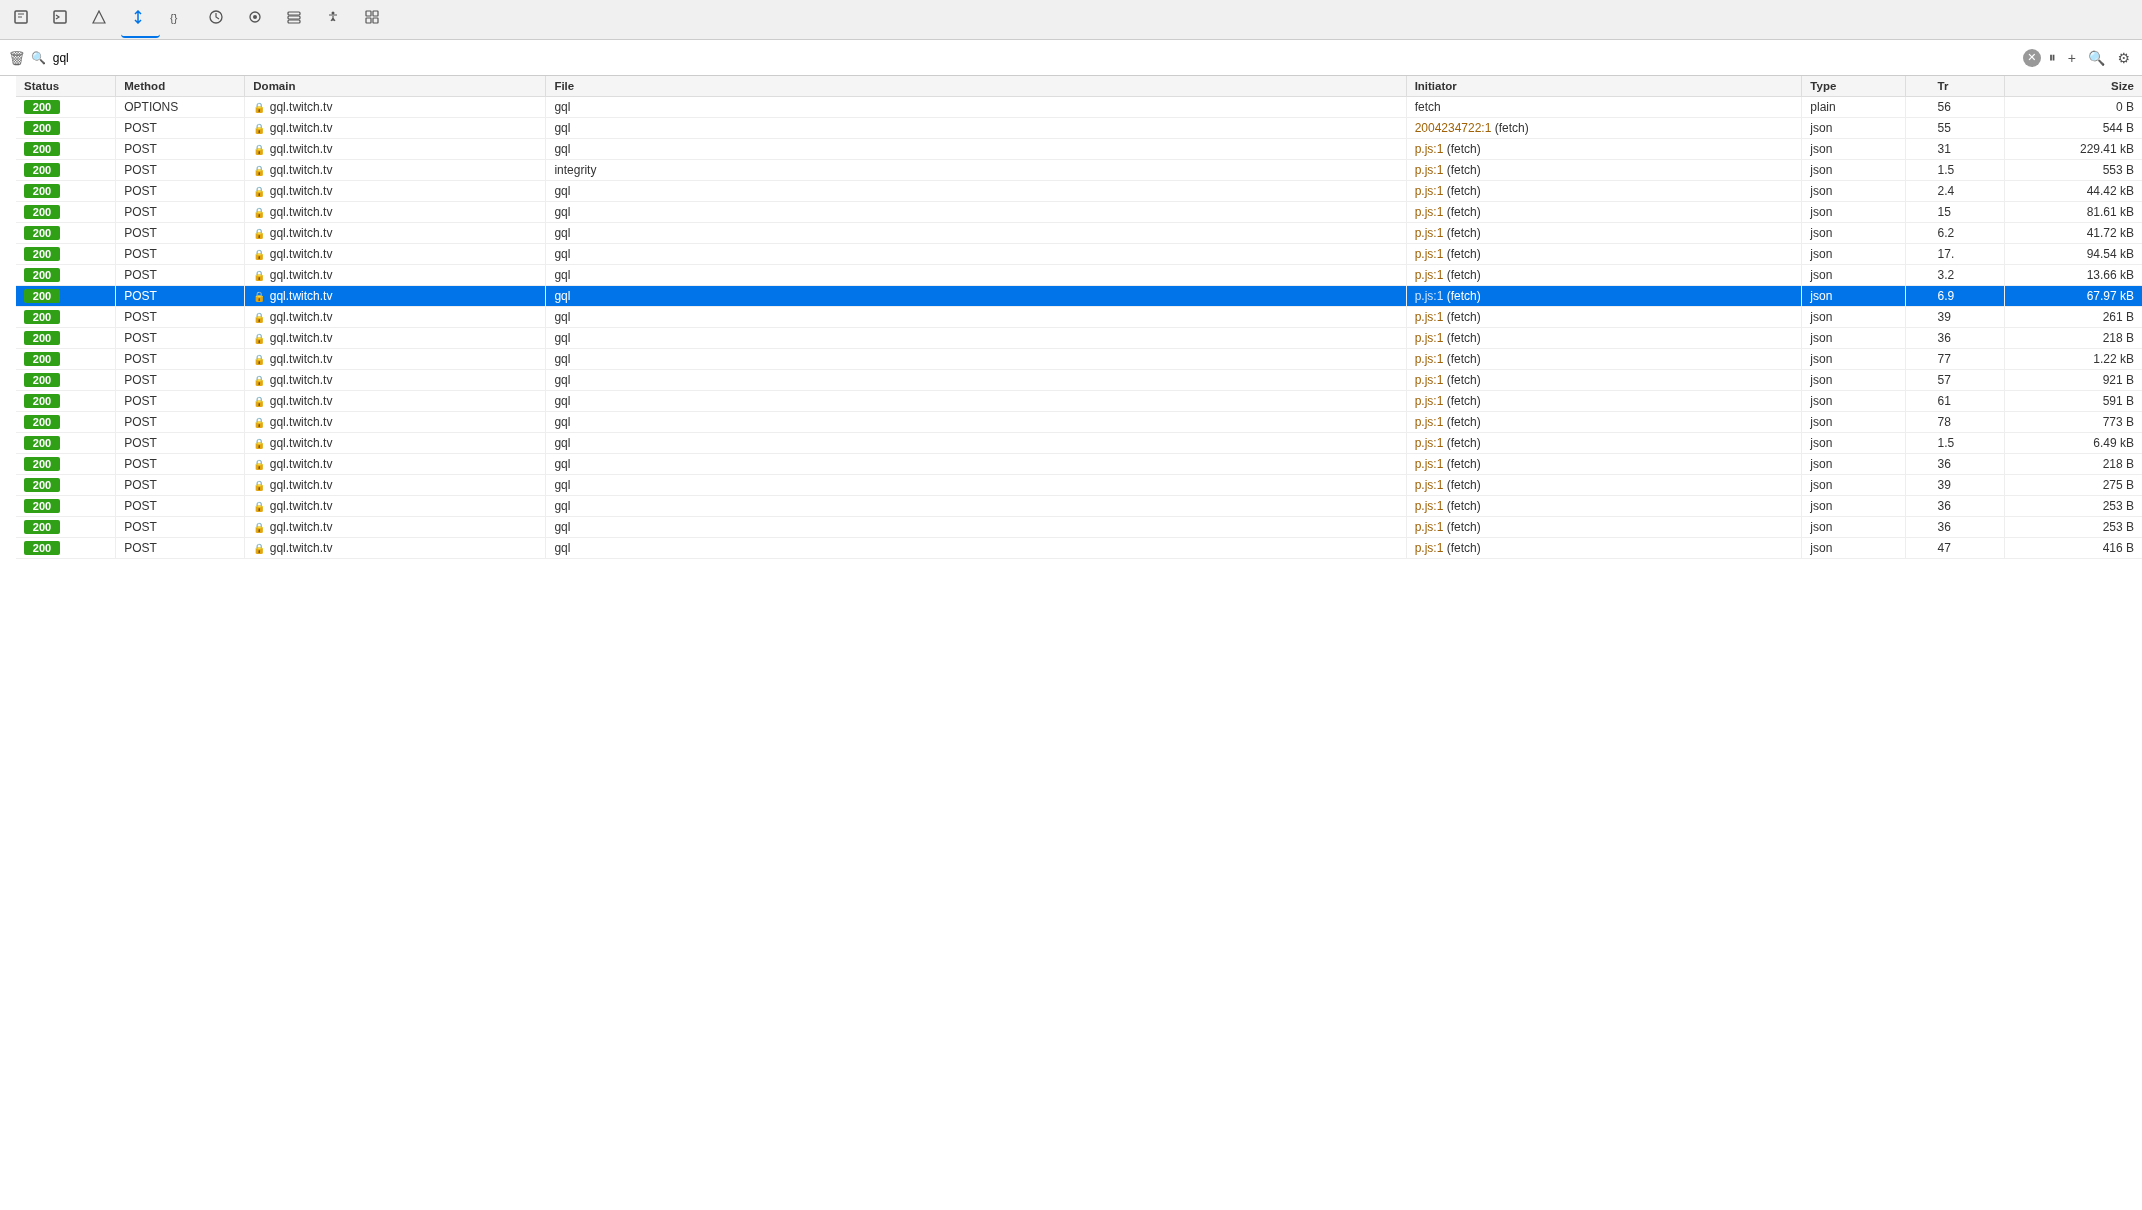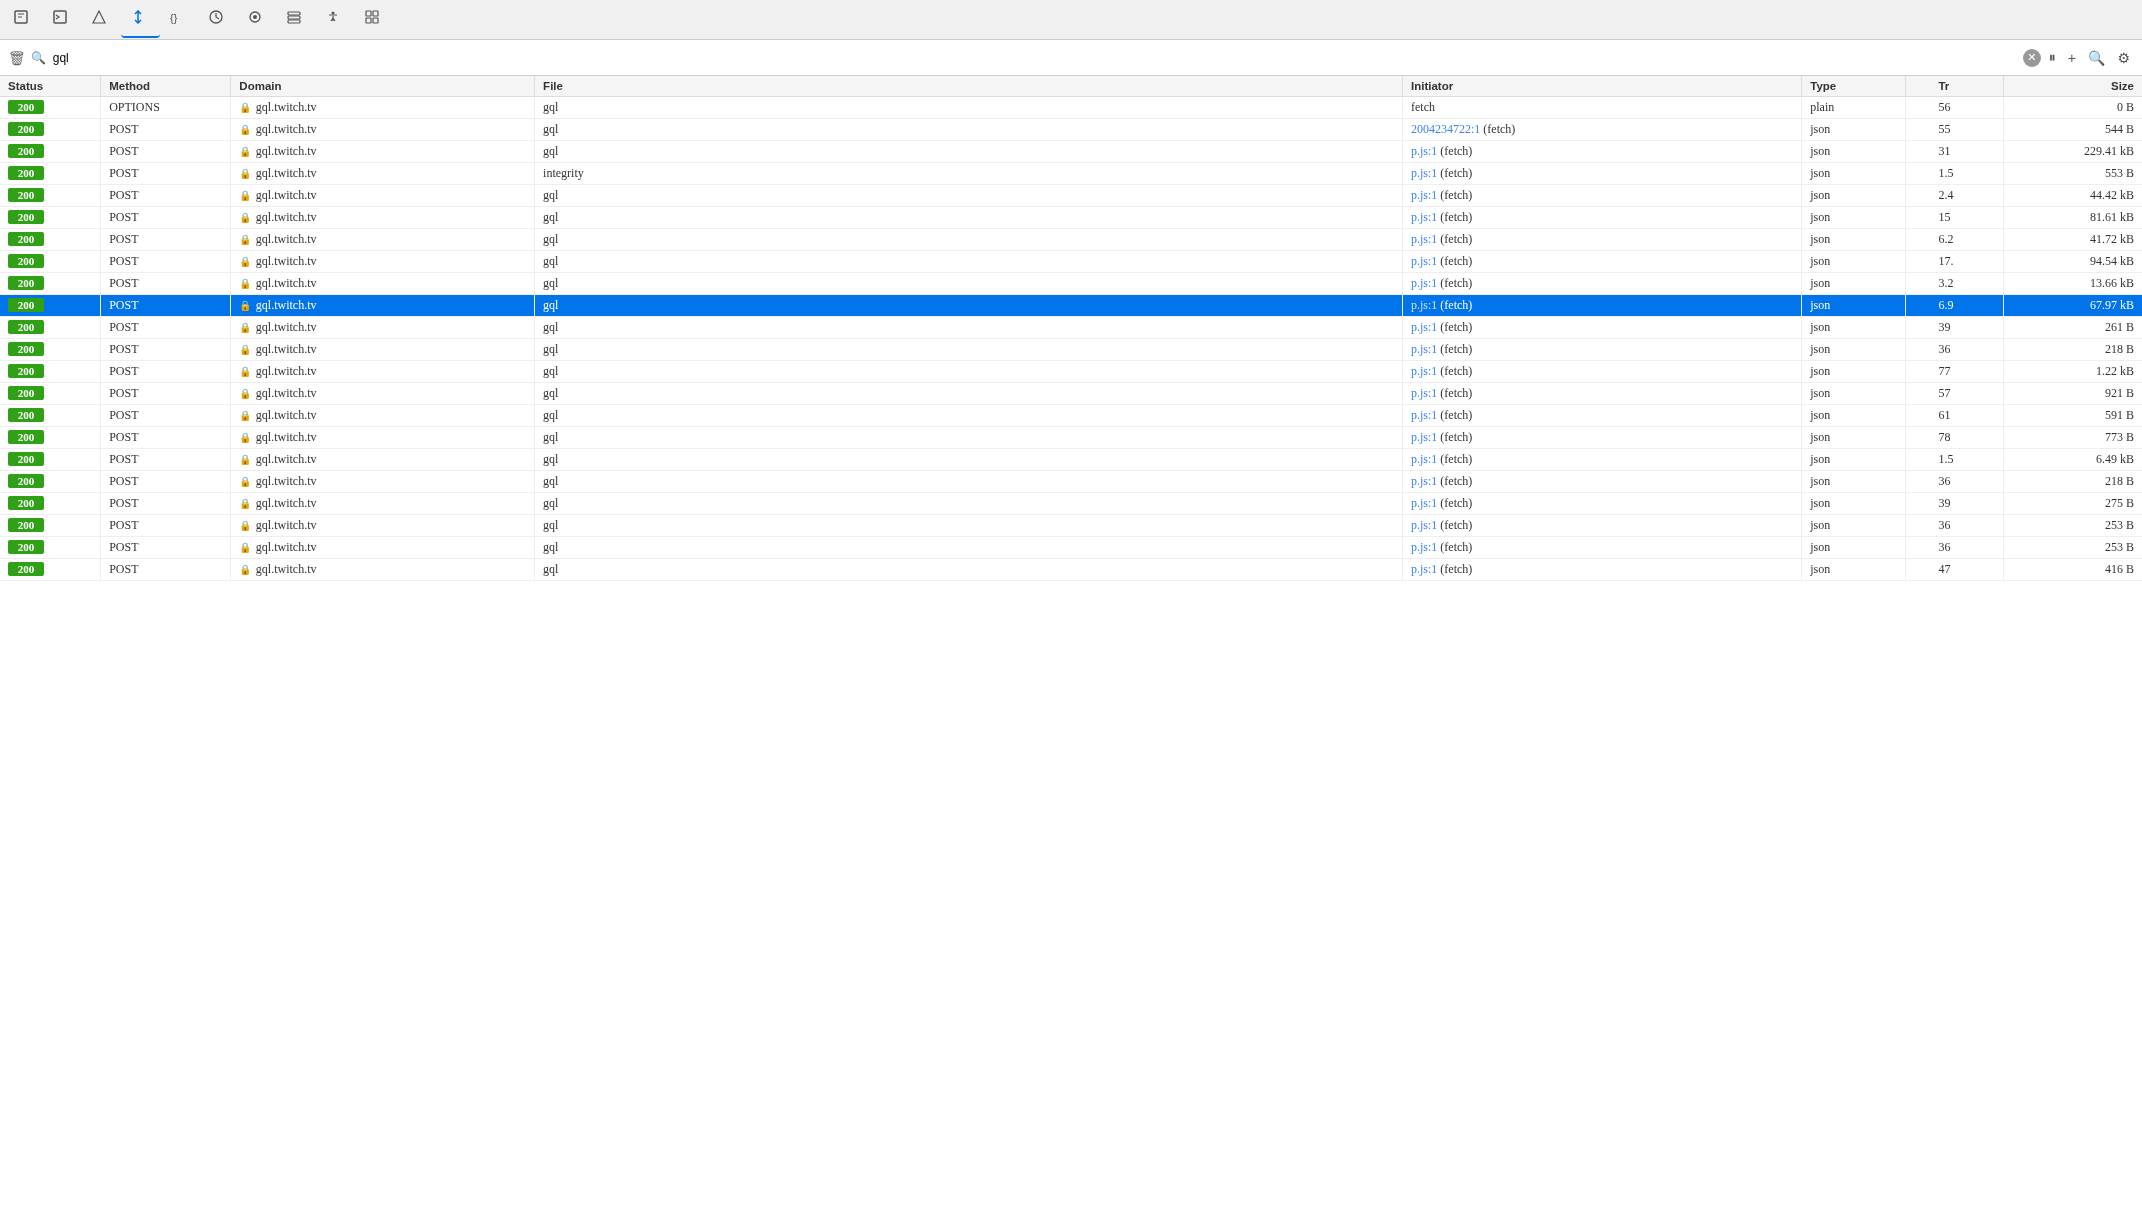--- a/index.html
+++ b/index.html
@@ -65,37 +65,37 @@
     }
     .filter-bar-right {
       display: flex; align-items: center; gap: 4px; margin-left: auto;
     }
     .filter-bar-btn {
       background: none; border: none; cursor: pointer;
       color: #555; font-size: 14px; padding: 2px 4px;
     }
 
     
-    .table-container { overflow-y: auto; height: calc(100vh - 76px); }
+    .table-container { overflow-y: auto; height: calc(100vh - 76px); margin-left: 16px; }
     table { width: 100%; border-collapse: collapse; }
     thead tr { background: #f5f5f5; border-bottom: 1px solid #ddd; position: sticky; top: 0; z-index: 10; }
     thead th {
       text-align: left;
       padding: 4px 8px;
       font-weight: 600;
       font-size: 11.5px;
       color: #333;
       border-right: 1px solid #ddd;
       white-space: nowrap;
       user-select: none;
       cursor: pointer;
     }
     thead th:last-child { border-right: none; }
 
-    tbody tr { border-bottom: 1px solid #eee; font-family: Liberation Serif, serif; }
+    tbody tr { border-bottom: 1px solid #eee; }
     tbody tr.selected { background: #0074e8 !important; color: #fff; }
     tbody tr.selected td { color: #fff; }
     tbody tr.selected a { color: #cce4ff; }
     tbody tr.selected .lock-icon { color: #cce4ff; }
 
     td { padding: 3px 8px; font-size: 12px; white-space: nowrap; overflow: hidden; text-overflow: ellipsis; border-right: 1px solid #eee; }
     td:last-child { border-right: none; }
 
     .status-badge {
       display: inline-block;
@@ -105,21 +105,21 @@
       font-weight: 600;
       padding: 1px 5px;
       border-radius: 2px;
       min-width: 36px;
       text-align: center;
     }
 
     .domain-cell { display: flex; align-items: center; gap: 4px; }
     .lock-icon { color: #888; font-size: 10px; }
 
-    a { color: #3b82f6; text-decoration: none; }
+    a { color: #a16207; text-decoration: none; }
 
     .col-status { width: 58px; }
     .col-method { width: 75px; }
     .col-domain { width: 175px; }
     .col-file { width: 500px; }
     .col-initiator { width: 230px; }
     .col-type { width: 60px; }
     .col-transferred { width: 50px; padding-left: 32px; }
     .col-size { width: 80px; text-align: right; }
   </style>

